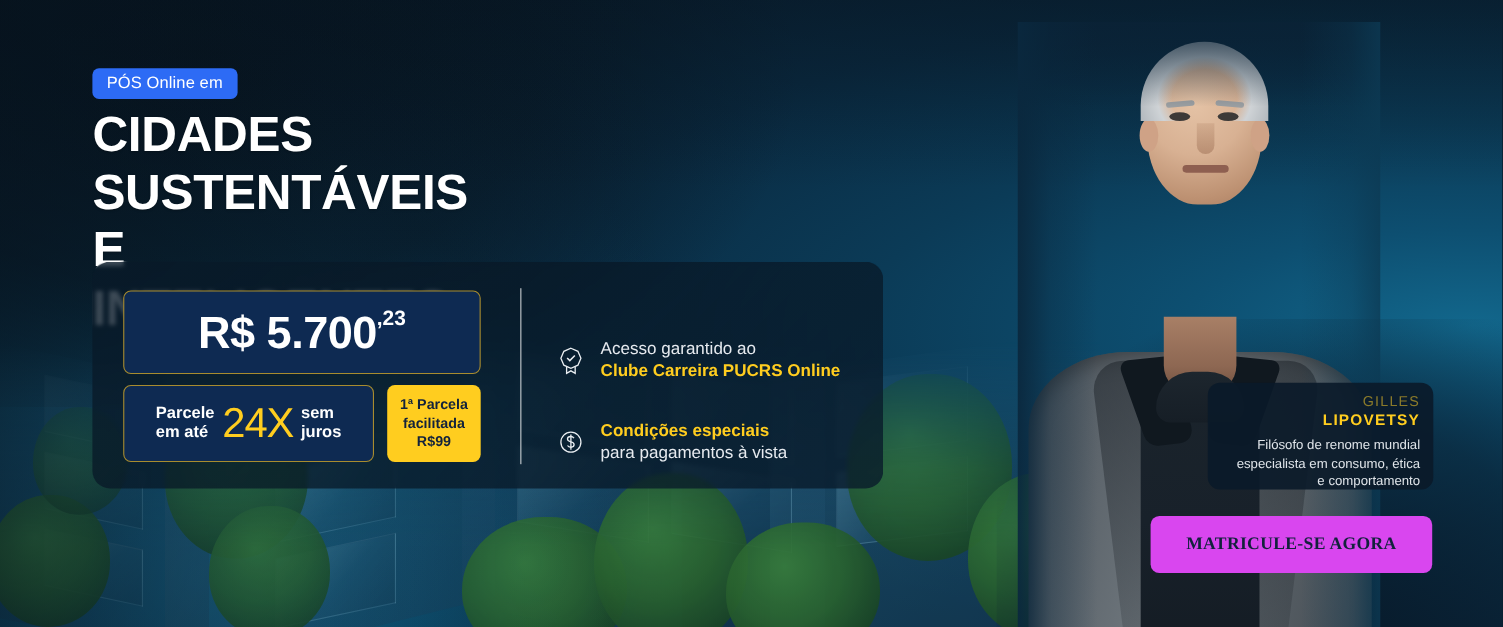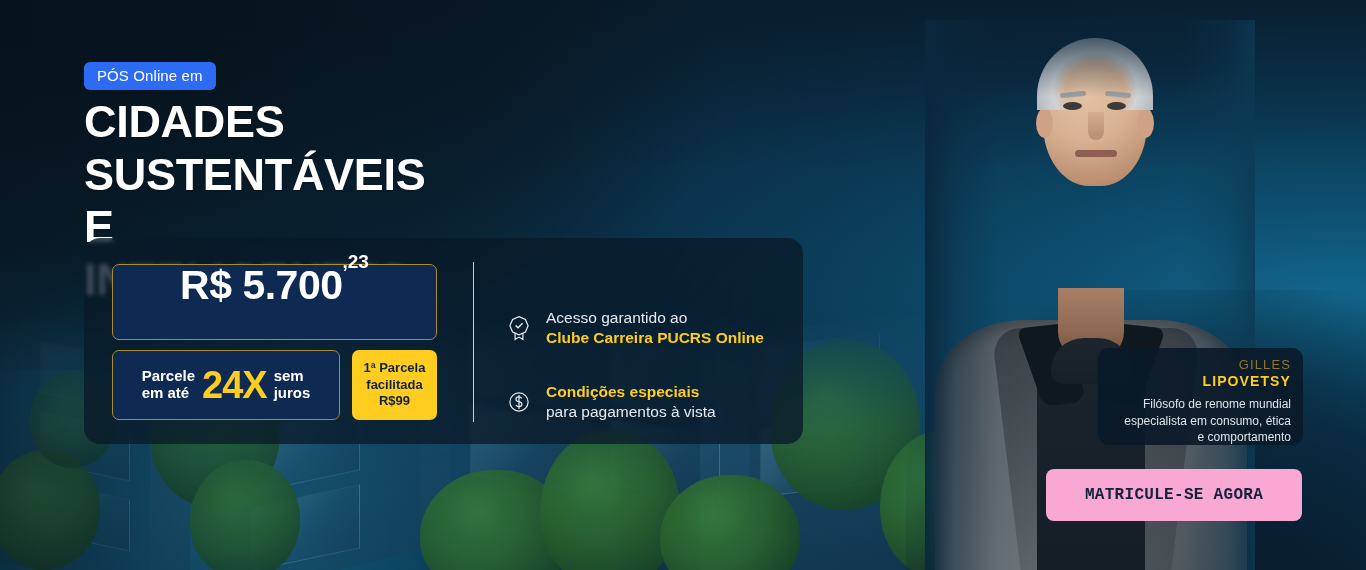--- a/index.html
+++ b/index.html
@@ -112,21 +112,21 @@
     border-radius: 16px;
     backdrop-filter: blur(2px);
   }
 
   .price-box {
     position: absolute; left: 28px; top: 26px;
     width: 325px; height: 76px;
     background: #0e2a52;
     border: 1px solid #a88c2e;
     border-radius: 7px;
-    display: flex; align-items: flex-start; justify-content: center;
+    display: flex; align-items: center; justify-content: center;
   }
   .price-main {
     color: #ffffff;
     font-size: 41px;
     font-weight: 700;
     letter-spacing: -0.5px;
     line-height: 1;
   }
   .price-cents {
     color: #ffffff;
@@ -150,21 +150,21 @@
     font-size: 15px;
     font-weight: 700;
     line-height: 1.12;
     white-space: pre-line;
   }
   .inst-left { text-align: left; }
   .inst-right { text-align: left; }
   .inst-x {
     color: #ffcd1f;
     font-size: 38px;
-    font-weight: 700;
+    font-weight: 400;
     line-height: 1;
     letter-spacing: -1px;
   }
 
   .first-box {
     position: absolute; left: 268px; top: 112px;
     width: 85px; height: 70px;
     background: #ffcd1f;
     border-radius: 7px;
     display: flex; flex-direction: column;
@@ -299,25 +299,25 @@
   }
   .sp-desc {
     color: #dfe4e9; font-size: 12px; font-weight: 400;
     line-height: 1.38; white-space: pre-line;
   }
 
   
   .cta {
     position: absolute; left: 1046px; top: 469px;
     width: 256px; height: 52px;
-    background: #f9a8d4;
+    background: #d946ef;
     border: none;
     border-radius: 8px;
     color: #12223c;
-    font-family: Liberation Mono, monospace;
+    font-family: Liberation Serif, serif;
     font-size: 16px;
     font-weight: 700;
     letter-spacing: .3px;
     cursor: pointer;
   }
 </style>
 </head>
 <body>
 
 <div class="banner">

